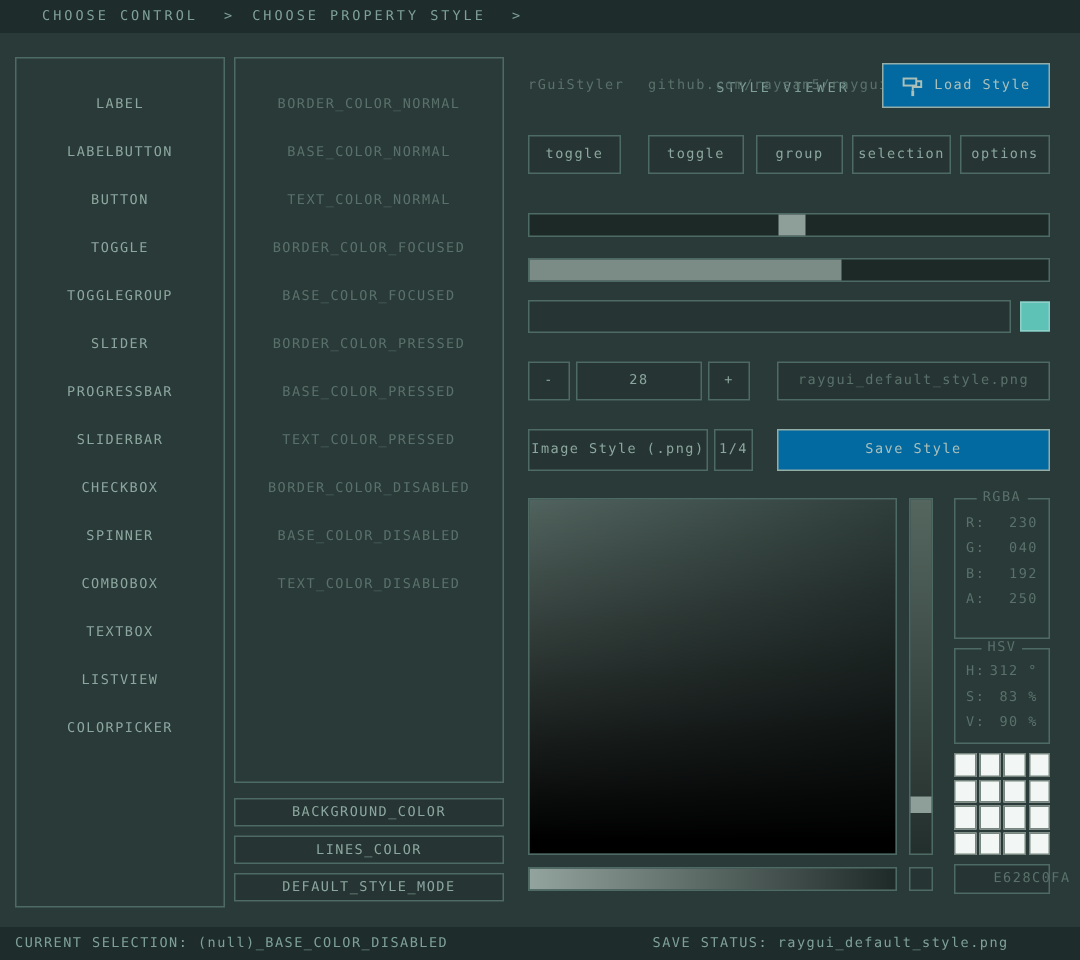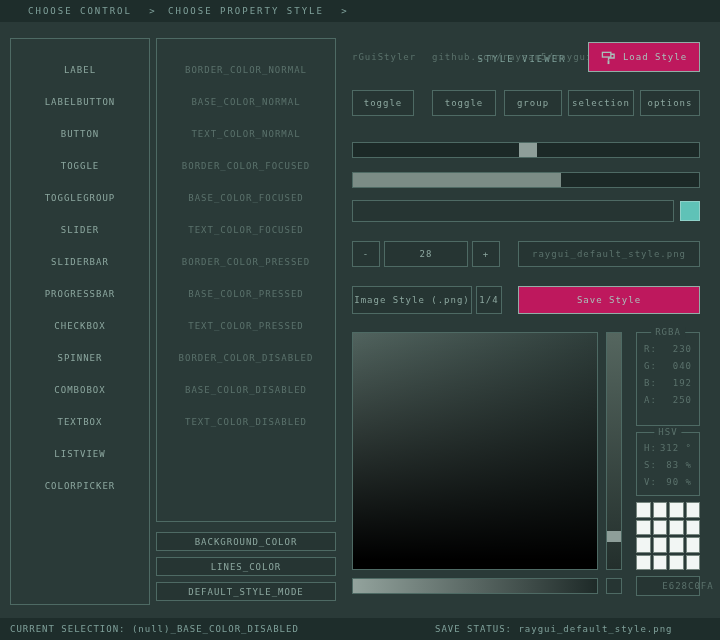--- a/index.html
+++ b/index.html
@@ -14,21 +14,21 @@
        font-size:9px;letter-spacing:1px;color:var(--text);}
   .abs{position:absolute;}
   .bar{left:0;width:720px;height:22px;background:var(--bar);}
   .hdr{top:0;height:22px;line-height:22px;text-align:center;color:#7fa09a;letter-spacing:2px;}
   .panel{border:1px solid var(--line);}
   .list{padding-top:19px;}
   .list-item{height:25px;line-height:25px;margin-bottom:7px;text-align:center;cursor:default;}
   .prop-item{color:var(--dim);}
   .btn{display:flex;align-items:center;justify-content:center;border:1px solid var(--line);
        background:var(--btnbg);color:var(--text);cursor:default;}
-  .btn.hi{border-color:var(--hiborder);color:var(--bright);background:#be185d;}
+  .btn.hi{border-color:var(--hiborder);color:var(--bright);background:#0369a1;}
   .track{background:var(--track);border:1px solid var(--line);}
   .groupbox{border:1px solid var(--line);color:var(--dim);}
   .groupbox .gtitle{position:absolute;top:-6px;left:50%;transform:translateX(-50%);
        background:var(--bg);padding:0 4px;line-height:11px;}
   .grow{display:flex;justify-content:space-between;padding:0 7px;line-height:17px;}
   .palette{display:grid;grid-template-columns:repeat(4,1fr);grid-template-rows:repeat(4,1fr);gap:2px;}
   .palette .cell{background:#f2f6f4;border:1px solid #76867f;}
   .statustext{height:22px;line-height:22px;color:#7fa09a;}
 </style>
 </head>
@@ -44,37 +44,36 @@
     <span class="abs hdr" style="left:372px;width:300px;margin-top:48px;">STYLE VIEWER</span>
   </div>
 
   <div class="abs panel list" style="left:10px;top:38px;width:140px;height:567px;">
     <div class="list-item">LABEL</div>
     <div class="list-item">LABELBUTTON</div>
     <div class="list-item">BUTTON</div>
     <div class="list-item">TOGGLE</div>
     <div class="list-item">TOGGLEGROUP</div>
     <div class="list-item">SLIDER</div>
+    <div class="list-item">PROGRESSBAR</div>
     <div class="list-item">SLIDERBAR</div>
-    <div class="list-item">PROGRESSBAR</div>
     <div class="list-item">CHECKBOX</div>
     <div class="list-item">SPINNER</div>
     <div class="list-item">COMBOBOX</div>
     <div class="list-item">TEXTBOX</div>
     <div class="list-item">LISTVIEW</div>
     <div class="list-item">COLORPICKER</div>
   </div>
 
   <div class="abs panel list" style="left:156px;top:38px;width:180px;height:484px;">
     <div class="list-item prop-item">BORDER_COLOR_NORMAL</div>
     <div class="list-item prop-item">BASE_COLOR_NORMAL</div>
     <div class="list-item prop-item">TEXT_COLOR_NORMAL</div>
     <div class="list-item prop-item">BORDER_COLOR_FOCUSED</div>
     <div class="list-item prop-item">BASE_COLOR_FOCUSED</div>
-    <div class="list-item prop-item">TEXT_COLOR_FOCUSED</div>
     <div class="list-item prop-item">BORDER_COLOR_PRESSED</div>
     <div class="list-item prop-item">BASE_COLOR_PRESSED</div>
     <div class="list-item prop-item">TEXT_COLOR_PRESSED</div>
     <div class="list-item prop-item">BORDER_COLOR_DISABLED</div>
     <div class="list-item prop-item">BASE_COLOR_DISABLED</div>
     <div class="list-item prop-item">TEXT_COLOR_DISABLED</div>
   </div>
 
   <div class="abs btn" style="left:156px;top:532px;width:180px;height:19px;">BACKGROUND_COLOR</div>
   <div class="abs btn" style="left:156px;top:557px;width:180px;height:19px;">LINES_COLOR</div>

